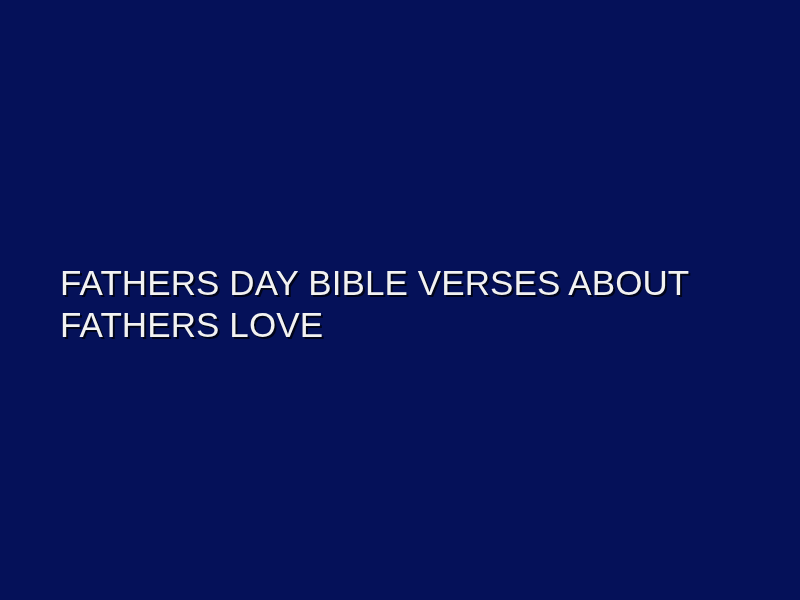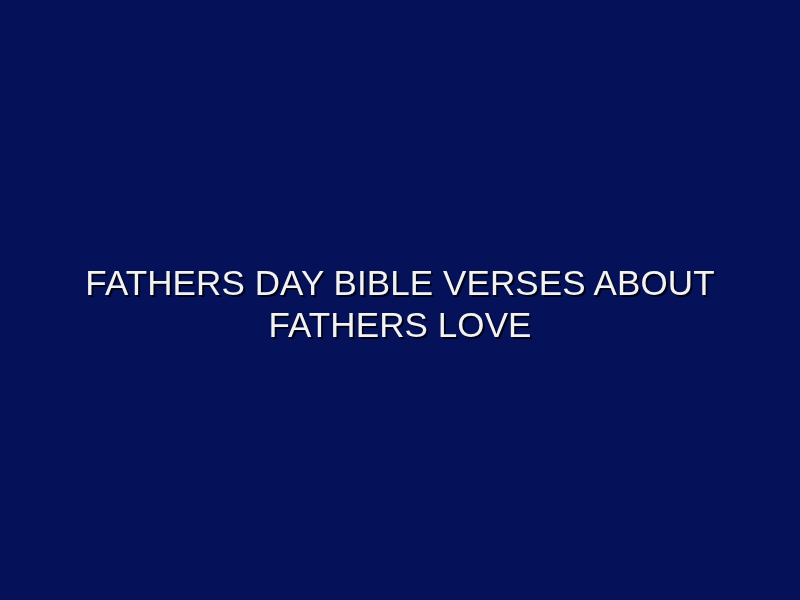--- a/index.html
+++ b/index.html
@@ -36,21 +36,21 @@
     justify-content: center;
     padding-top: 8px;
     box-sizing: border-box;
   }
 
   .title-heading {
     margin: 4px;
     padding: 0 60px;
     width: 100%;
     box-sizing: border-box;
-    text-align: center;
+    text-align: left;
     font-family: "Liberation Sans", sans-serif;
     font-size: 35px;
     font-weight: 400;
     line-height: 42px;
     letter-spacing: 0.1px;
     color: #f2f2f2;
     text-transform: uppercase;
     text-shadow: 2px 2px 0 rgba(0, 0, 0, 0.72);
     white-space: pre-line;
   }

